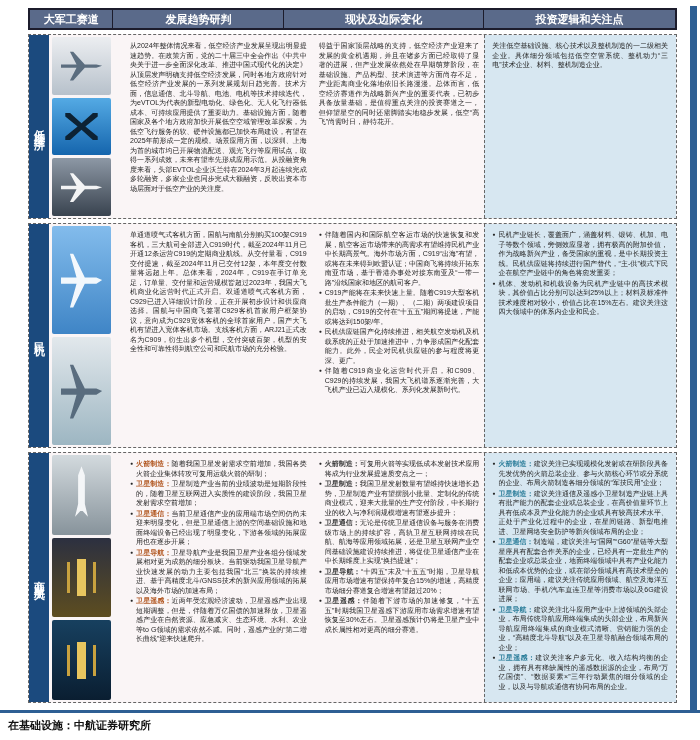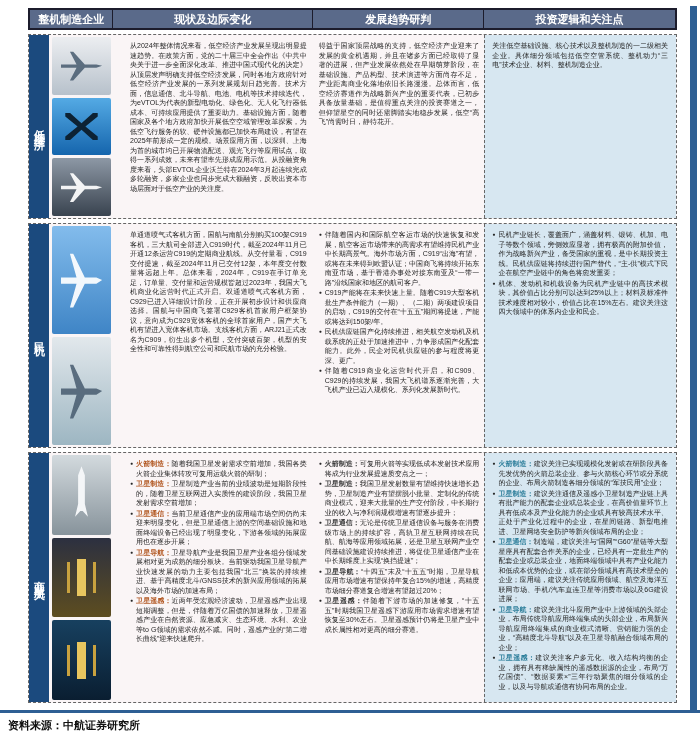--- a/index.html
+++ b/index.html
@@ -53,23 +53,23 @@
   .term{font-weight:bold;}
   .colB .term{color:var(--term_orange);}
   .colC .term{color:#3d3d3d;}
   .colD .term{color:var(--term_teal);}
 </style>
 </head>
 <body>
 
 <div class="table">
   <div class="thead">
-    <div class="th c1">整机制造企业</div>
+    <div class="th c1">大军工赛道</div>
+    <div class="th c3">发展趋势研判</div>
     <div class="th c2">现状及边际变化</div>
-    <div class="th c3">发展趋势研判</div>
     <div class="th c4">投资逻辑和关注点</div>
   </div>
 
   <div class="trow r1">
     <div class="colA">
       <div class="label-bar">低空经济</div>
       <div class="photos">
           <div class="tile ph-evtol">
             <div class="ph-icon icon-plane"></div>
           </div>
@@ -208,13 +208,13 @@
         <div class="bullet">
           <span class="dot">●</span>
           <span class="btext"><span class="term">卫星遥感：</span>建议关注客户多元化、收入结构均衡的企业，拥有具有稀缺属性的遥感数据源的企业，布局“万亿国债”、“数据要素×”三年行动聚焦的细分领域的企业，以及与导航或通信有协同布局的企业。</span>
         </div>
       </div>
   </div>
 </div>
 
 <div class="right-bar"></div>
 <div class="bottom-rule"></div>
-<div class="source-line">资料来源：中航证券研究所</div>
+<div class="source-line">在基础设施：中航证券研究所</div>
 
 </body></html>

